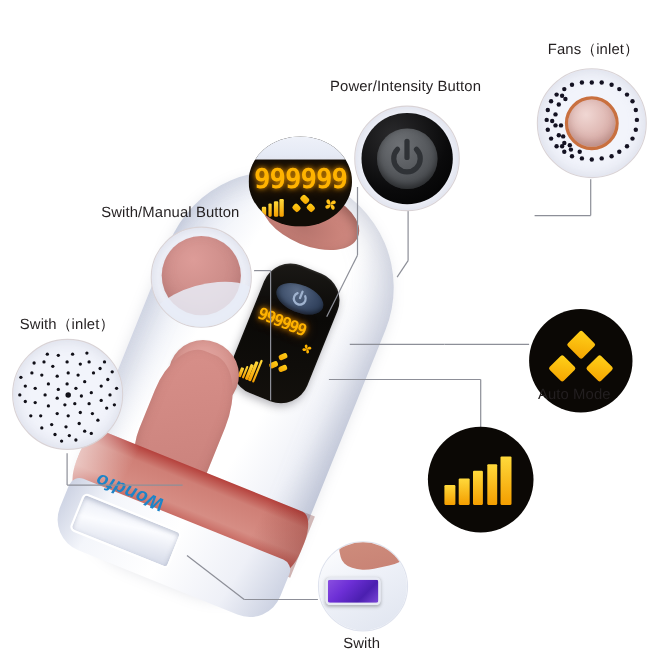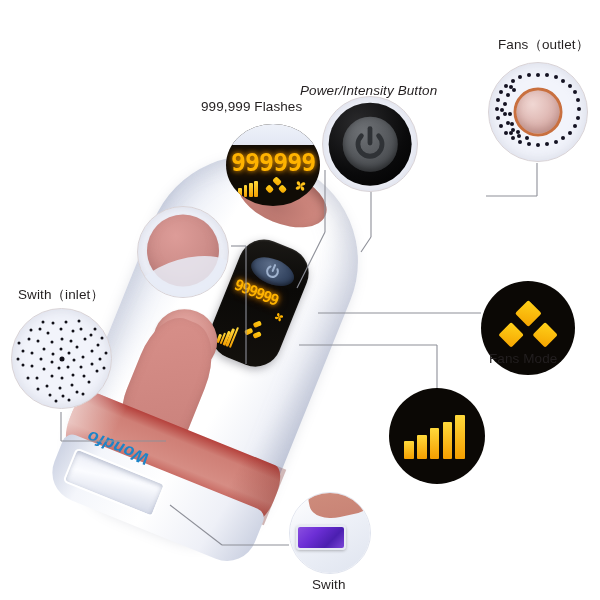--- a/index.html
+++ b/index.html
@@ -339,21 +339,21 @@
     </div>
 
     <div class="dev-switch"></div>
     <div class="dev-tongue"></div>
     <div class="dev-band"></div>
     <div class="dev-head"></div>
     <div class="dev-filter"></div>
     <div class="dev-brand">Wondfo</div>
   </div>
 
-  <div class="label" style="left:498px; top:38px;">Fans（outlet）</div>
+  <div class="label" style="left:498px; top:38px;">Fans（inlet）</div>
   <div class="bubble ring" style="left:488px; top:62px; width:100px; height:100px;">
     <div class="outlet-holes">
       <i style="left:50%;top:12%"></i>
         <i style="left:59%;top:12.6%"></i>
       <i style="left:68%;top:14.6%"></i>
         <i style="left:76%;top:18%"></i>
       <i style="left:83%;top:23%"></i>
         <i style="left:88%;top:30%"></i>
       <i style="left:91%;top:38%"></i>
         <i style="left:92%;top:47%"></i>
@@ -388,34 +388,33 @@
       <i style="left:22%;top:24%"></i>
         <i style="left:13%;top:48%"></i>
       <i style="left:22%;top:71%"></i>
         <i style="left:30%;top:70%"></i>
       <i style="left:23%;top:62%"></i>
         <i style="left:21%;top:52%"></i>
     </div>
     <div class="outlet-core"></div>
   </div>
 
-  <div class="label" style="left:300px; top:84px;font-style:italic;">Power/Intensity Button</div>
+  <div class="label" style="left:300px; top:72px;">Power/Intensity Button</div>
   <div class="bubble ring" style="left:322px; top:96px; width:96px; height:96px;">
     <div class="pwr-bezel"></div>
     <div class="pwr-cap">
       <svg viewBox="0 0 24 24" width="100%" height="100%" style="display:block">
         <g fill="none" stroke="#2f3236" stroke-width="2.1" stroke-linecap="round">
           <path d="M8.2 8.4 A5.3 5.3 0 1 0 15.8 8.4"></path>
           <path d="M12 5.2 L12 11.6"></path>
         </g>
       </svg>
     </div>
   </div>
 
-  <div class="label" style="left:201px; top:100px;">999,999 Flashes</div>
   <div class="bubble" style="left:226px; top:124px; width:94px; height:82px; border-radius:50%;">
     <div class="flashface">
       <div class="sky"></div>
       <div class="digit" style="position:absolute;left:5px;top:24px;font-size:25px;">999999</div>
       <div style="position:absolute;left:7px;bottom:9px;width:25px;height:16px;">
         <i class="ilbar" style="left:0%;width:15%;height:38%"></i>
         <i class="ilbar" style="left:21%;width:15%;height:55%"></i>
         <i class="ilbar" style="left:42%;width:15%;height:72%"></i>
         <i class="ilbar" style="left:63%;width:15%;height:88%"></i>
         <i class="ilbar" style="left:84%;width:15%;height:100%"></i>
@@ -431,20 +430,21 @@
             <path d="M12 12 C12 6,18 5,19 8 C20 11,15 12,12 12 Z"></path>
             <path d="M12 12 C6 12,5 6,8 5 C11 4,12 9,12 12 Z"></path>
             <path d="M12 12 C12 18,6 19,5 16 C4 13,9 12,12 12 Z"></path>
             <path d="M12 12 C18 12,19 18,16 19 C13 20,12 15,12 12 Z"></path>
           </g>
         </svg>
       </div>
     </div>
   </div>
 
+  <div class="label" style="left:92px; top:186px;">Swith/Manual Button</div>
   <div class="bubble ring" style="left:137px; top:206px; width:92px; height:92px;">
     <div class="switch-cap"></div>
     <div class="switch-shade"></div>
   </div>
 
   <div class="label" style="left:18px; top:288px;">Swith（inlet）</div>
   <div class="bubble ring" style="left:11px; top:308px; width:101px; height:101px;">
     <div class="swirl">
       <i class="big" style="left:50%;top:50%"></i>
       <i style="left:58%;top:44%"></i>
@@ -512,21 +512,21 @@
     </div>
   </div>
 
   <div class="bubble dark" style="left:481px; top:281px; width:94px; height:94px;">
     <div style="position:absolute;left:22%;top:24%;width:56%;height:46%;">
       <i class="diamond" style="left:32%;top:0%;width:36%;height:43%"></i>
       <i class="diamond" style="left:0%;top:52%;width:35%;height:42%"></i>
       <i class="diamond" style="left:65%;top:52%;width:35%;height:42%"></i>
     </div>
   </div>
-  <div class="label" style="left:489px; top:352px;">Fans Mode</div>
+  <div class="label" style="left:489px; top:352px;">Auto Mode</div>
 
   <div class="bubble dark" style="left:389px; top:388px; width:96px; height:96px;">
     <div style="position:absolute;left:16%;top:28%;width:70%;height:46%;">
       <i class="ilbar" style="left:0%;width:14%;height:40%"></i>
       <i class="ilbar" style="left:19%;width:14%;height:55%"></i>
       <i class="ilbar" style="left:38%;width:14%;height:70%"></i>
       <i class="ilbar" style="left:57%;width:14%;height:85%"></i>
       <i class="ilbar" style="left:76%;width:14%;height:100%"></i>
     </div>
   </div>

